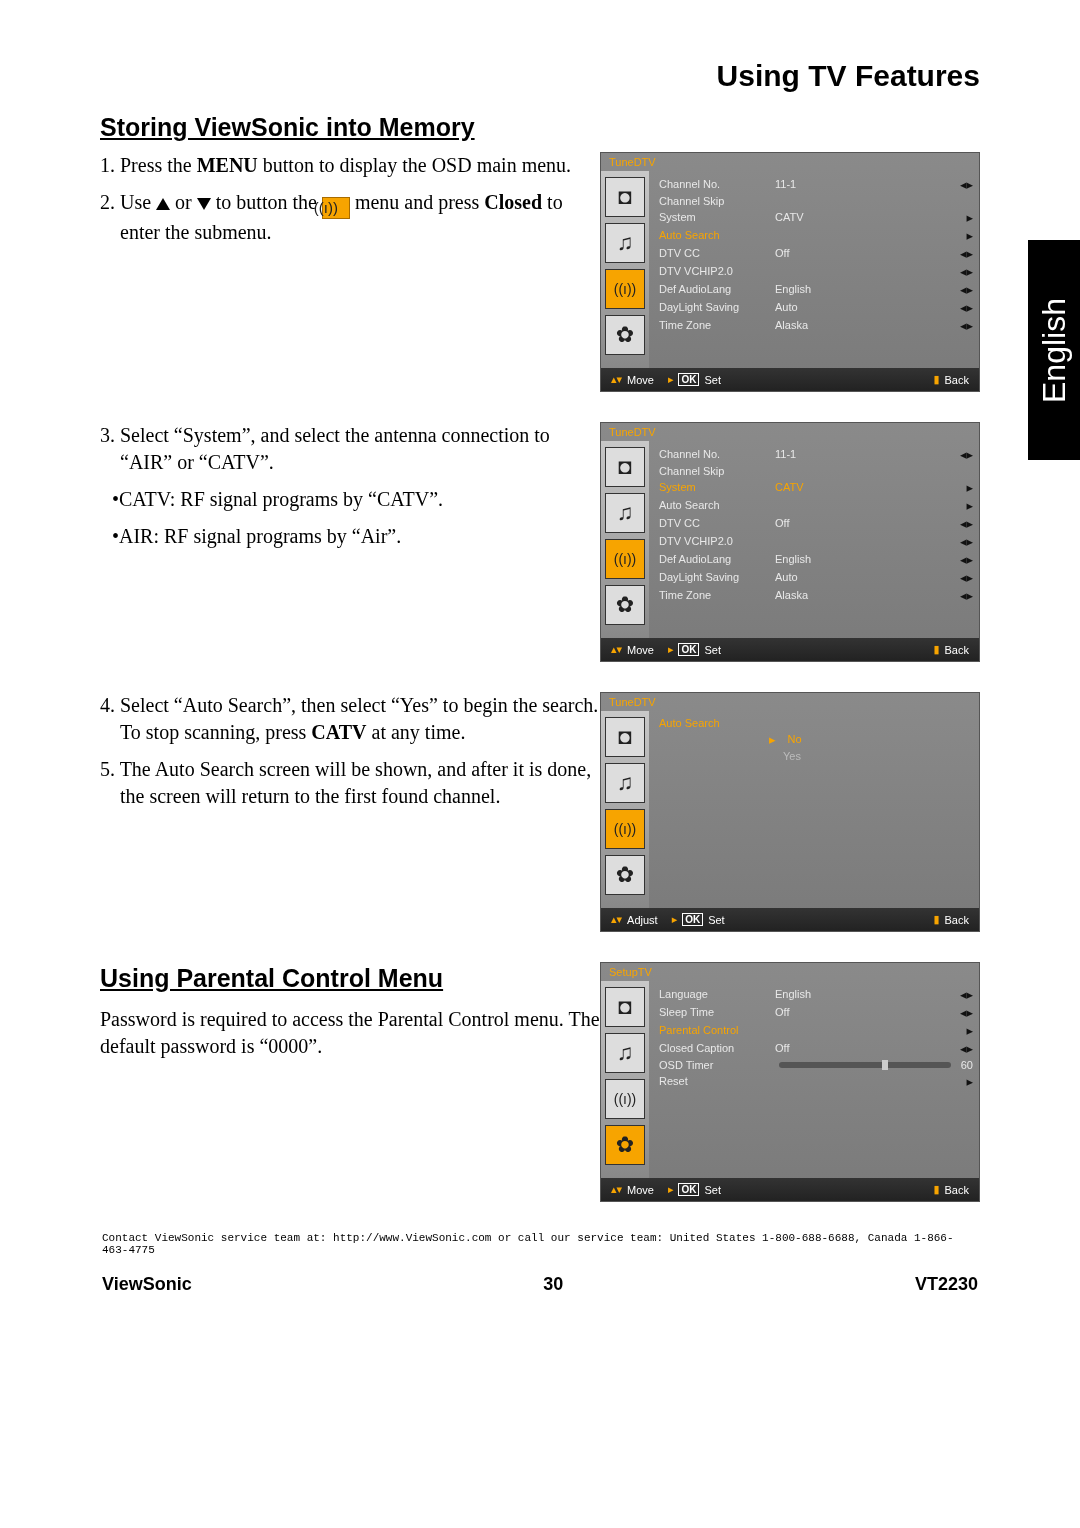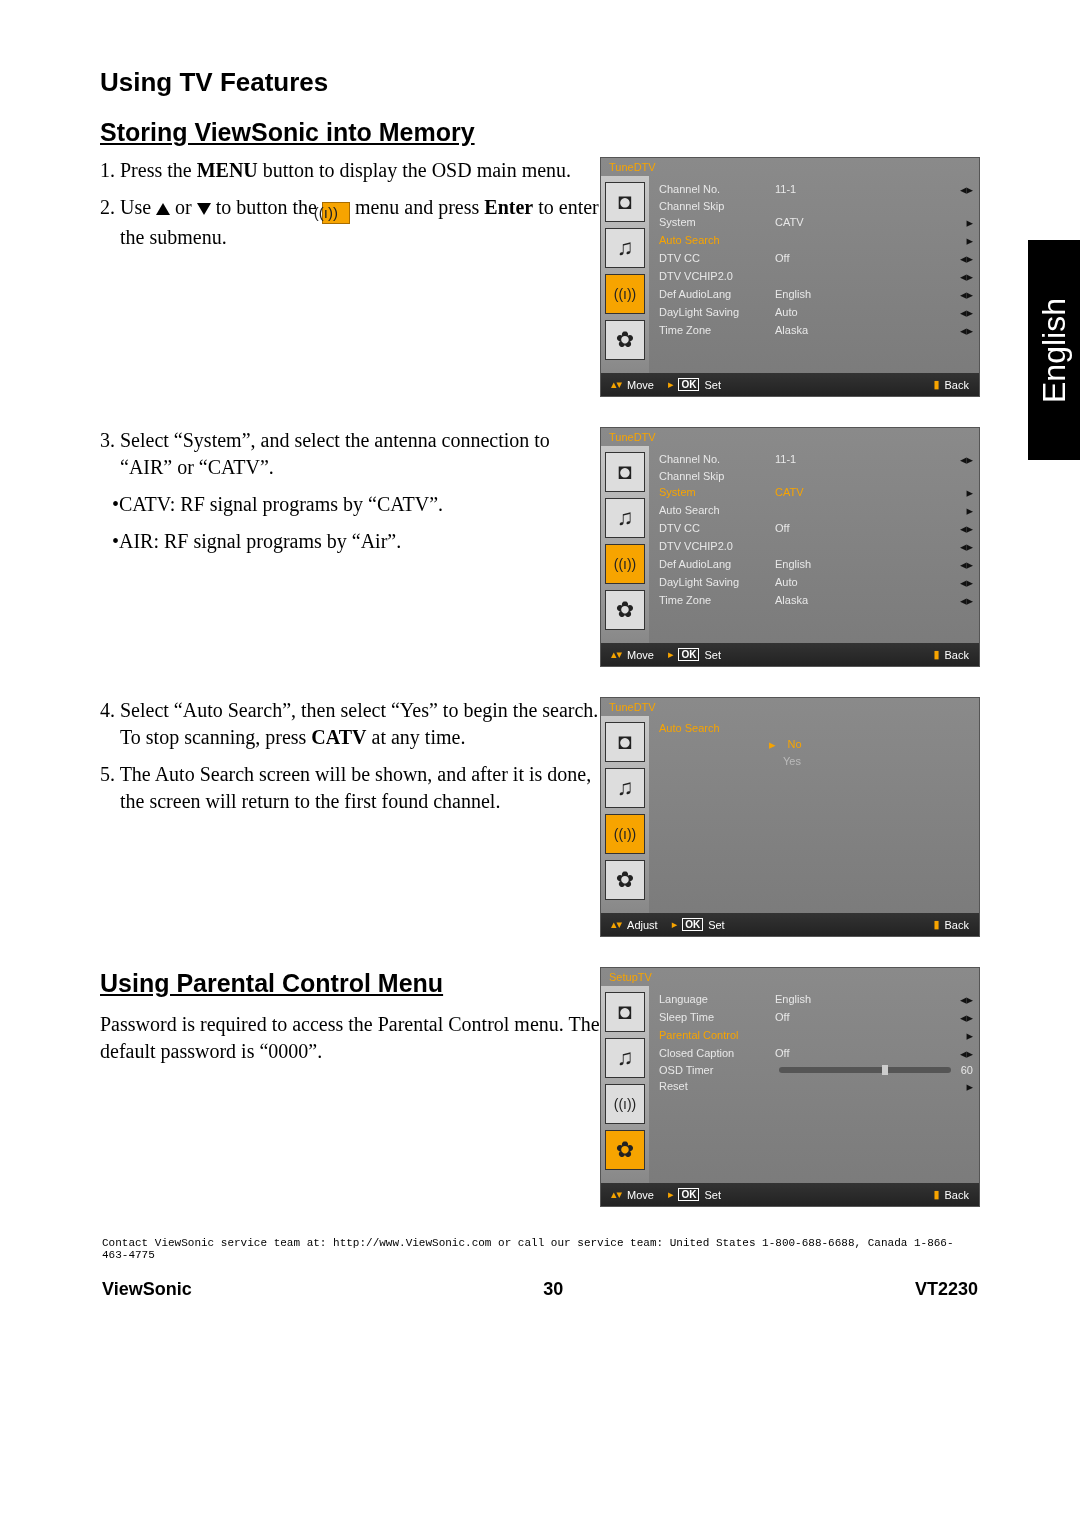--- a/index.html
+++ b/index.html
@@ -28,22 +28,23 @@
     font-family: Arial, sans-serif;
     font-size: 32px;
     display: flex;
     align-items: center;
     justify-content: center;
   }
   .lang-tab span { transform: rotate(-90deg); white-space: nowrap; }
   h1 {
     font-family: Arial, sans-serif;
     font-weight: bold;
-    font-size: 26px;
-    margin: 12px 0 20px 0;
+    font-size: 30px;
+    margin: 4px 0 20px 0;
+    text-align: right;
   }
   h2 {
     font-family: Arial, sans-serif;
     font-weight: bold;
     font-size: 25px;
     text-decoration: underline;
     margin: 0 0 10px 0;
   }
   .row {
     display: flex;
@@ -206,21 +207,21 @@
 
   <h1>Using TV Features</h1>
   <h2>Storing ViewSonic into Memory</h2>
 
   <div class="row">
     <div class="left">
       <p class="step">
         <span>1. Press the </span><span class="bold">MENU</span><span> button to display the OSD main menu.</span>
       </p>
       <p class="step">
-        <span>2. Use </span><span class="tri-up"></span><span> or </span><span class="tri-down"></span><span> to button the </span><span class="inline-icon">((ı))</span><span> menu and press </span><span class="bold">Enter</span><span> to enter the submenu.</span>
+        <span>2. Use </span><span class="tri-up"></span><span> or </span><span class="tri-down"></span><span> to button the </span><span class="inline-icon">((ı))</span><span> menu and press </span><span class="bold">Closed</span><span> to enter the submenu.</span>
       </p>
     </div>
     <div id="osd1" class="osd">
     <div class="osd-top">
           <span>Tune</span>
           <span>DTV</span>
         </div>
     <div class="osd-body">
           <div class="osd-tabs">
             <div class="osd-tab ">◘</div>

